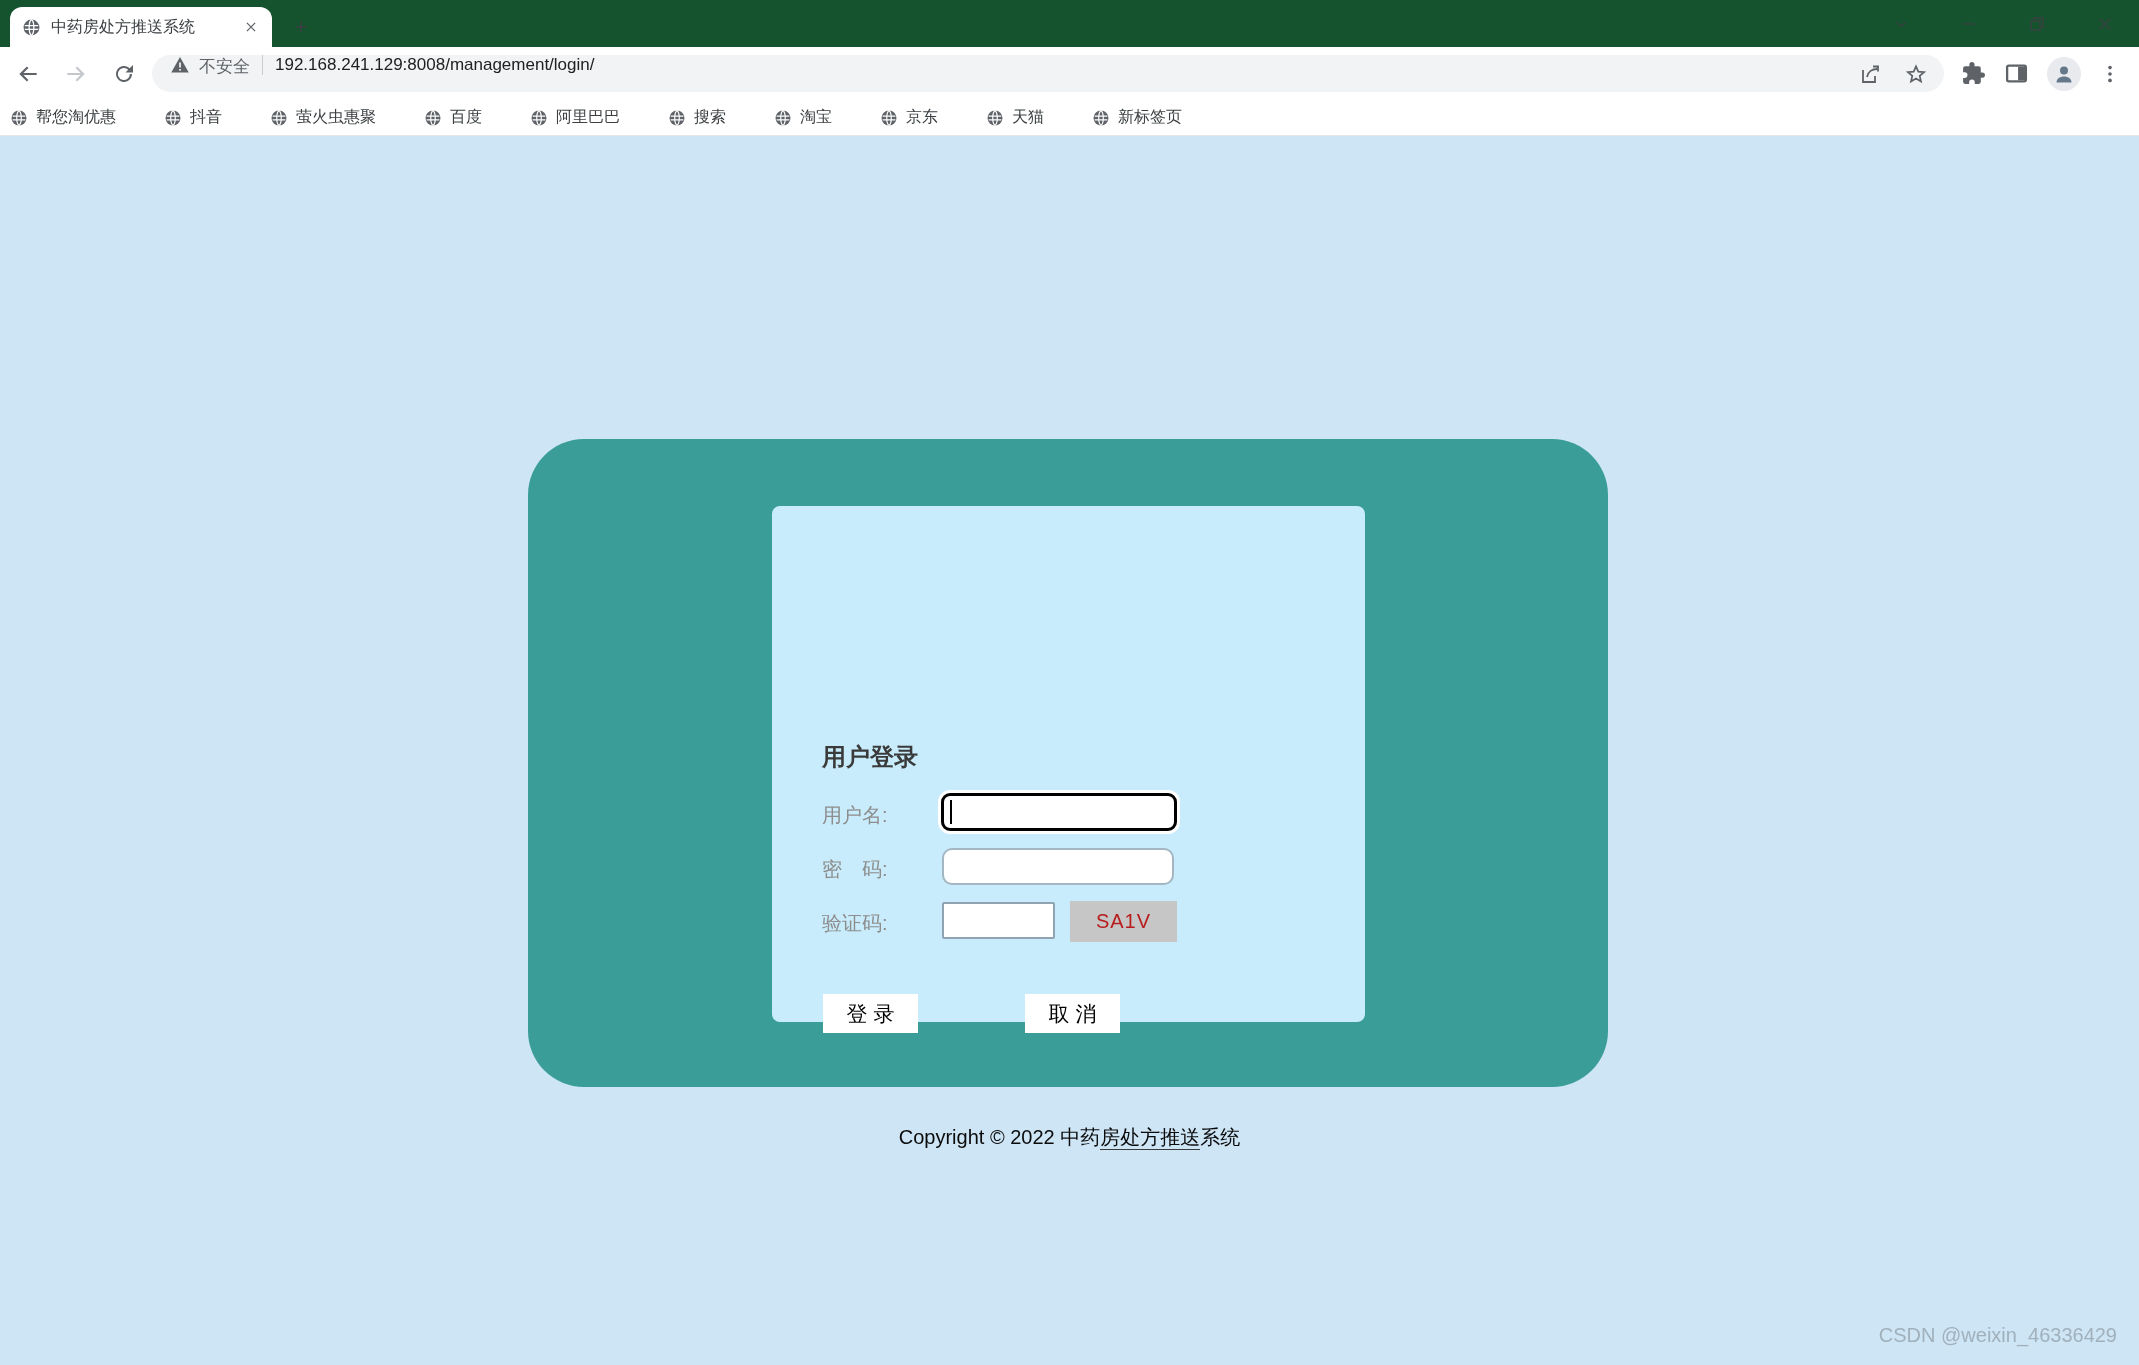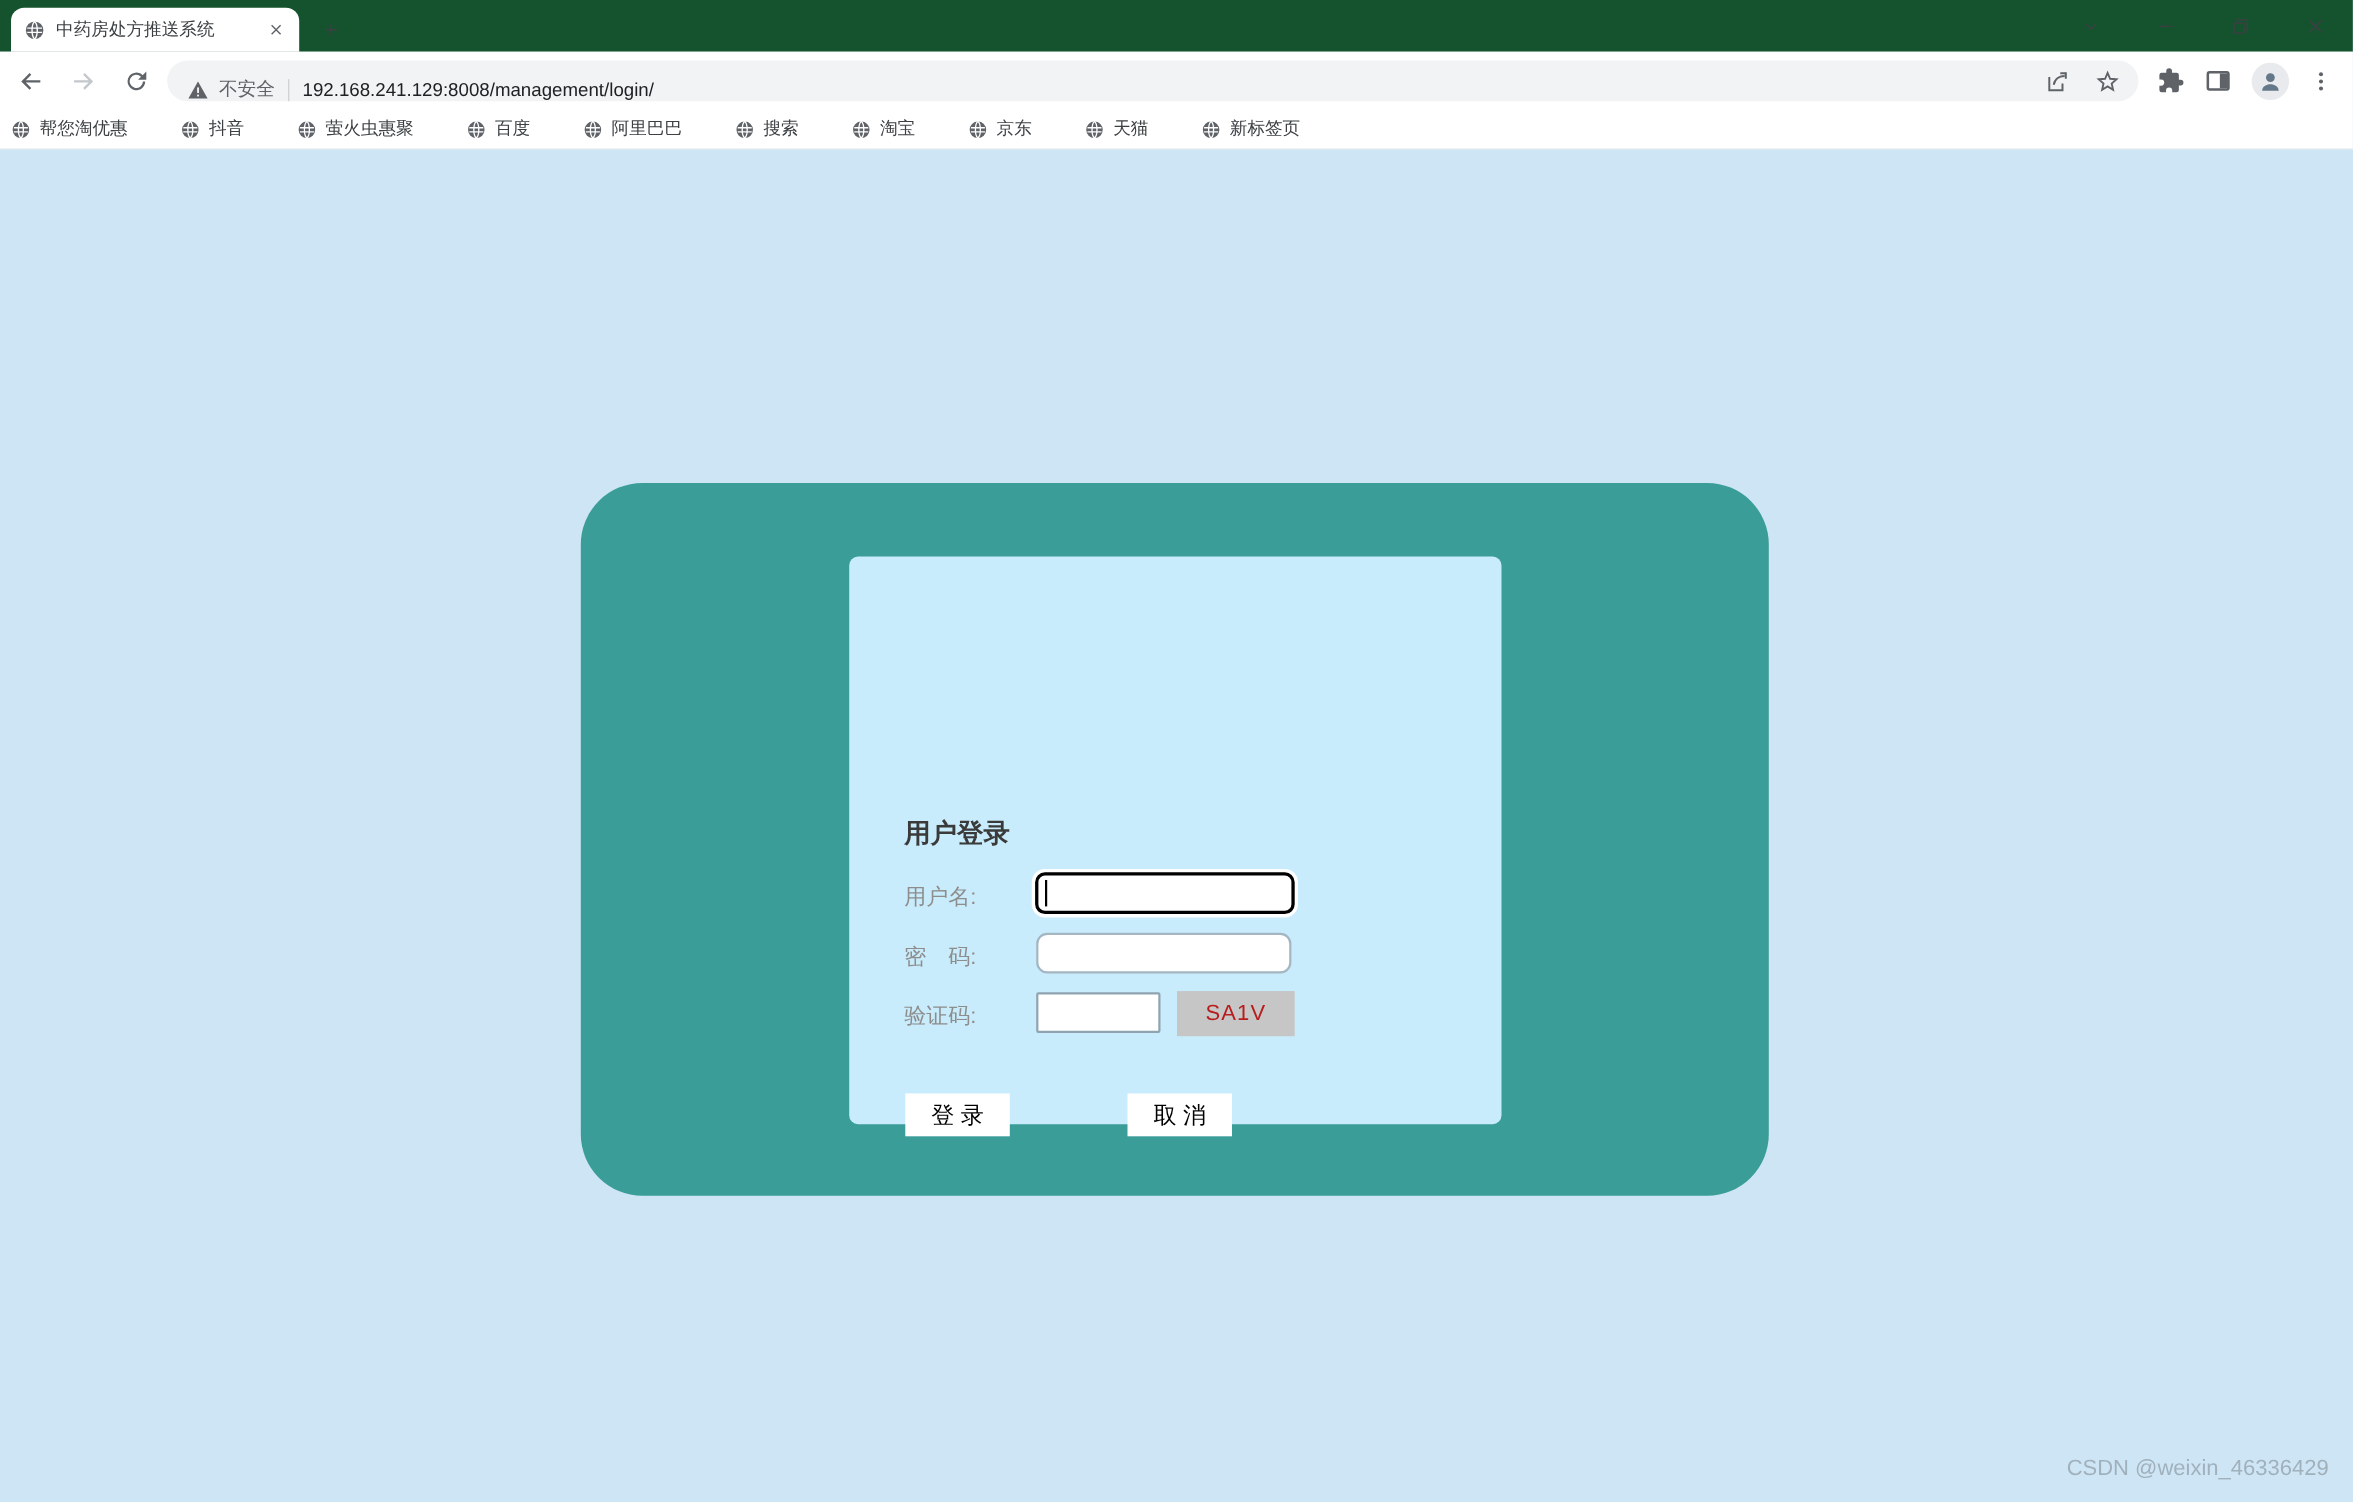--- a/index.html
+++ b/index.html
@@ -14,21 +14,21 @@
   .tab-close { width:22px; height:22px; display:flex; align-items:center; justify-content:center; border-radius:50%; }
   .newtab-btn { position:absolute; left:286px; top:12px; width:30px; height:30px; display:flex;
                 align-items:center; justify-content:center; border-radius:50%; }
   .win-controls { position:absolute; right:0; top:0; height:47px; display:flex; align-items:center; }
   .win-btn { width:68px; height:47px; display:flex; align-items:center; justify-content:center; }
 
   
   .toolbar { position:relative; width:100%; height:53px; background:#ffffff; }
   .nav-btn { position:absolute; top:13px; width:28px; height:28px; display:flex; align-items:center; justify-content:center; }
   .omnibox { position:absolute; left:152px; top:8px; width:1792px; height:37px; background:#f1f3f4;
-             border-radius:19px; display:flex; align-items:flex-end; padding-left:18px; }
+             border-radius:19px; display:flex; align-items:flex-start; padding-left:18px; }
   .security-label { font-size:17px; color:#5f6368; margin-left:9px; white-space:nowrap; }
   .omni-sep { width:1px; height:20px; background:#c8cbcf; margin:0 12px; }
   .url-text { font-size:17px; color:#202124; white-space:nowrap; }
   .omni-right { position:absolute; right:16px; top:0; height:37px; display:flex; align-items:center; gap:22px; }
   .tool-right { position:absolute; right:0; top:0; height:53px; display:flex; align-items:center; gap:18px; padding-right:18px; }
   .avatar-circle { width:34px; height:34px; border-radius:50%; background:#e8eaed; display:flex; align-items:center; justify-content:center; }
 
   
   .bookmarks { width:100%; height:36px; background:#ffffff; display:flex; align-items:center;
                padding-left:10px; gap:48px; border-bottom:1px solid #e4e6e8; }
@@ -308,15 +308,16 @@
 
   <div class="form-label lbl-captcha">验证码:</div>
   <input class="input-captcha" type="text" style="">
   <div class="captcha-box">
     <span class="captcha-text">SA1V</span>
   </div>
 
   <button class="btn btn-login">登 录</button>
   <button class="btn btn-cancel">取 消</button>
 
+  <div class="copyright"><span>Copyright © 2022 中药</span><span class="copy-underline">房处方推送</span><span>系统</span></div>
 
   <div class="watermark">CSDN @weixin_46336429</div>
 </div>
 
 </body></html>

